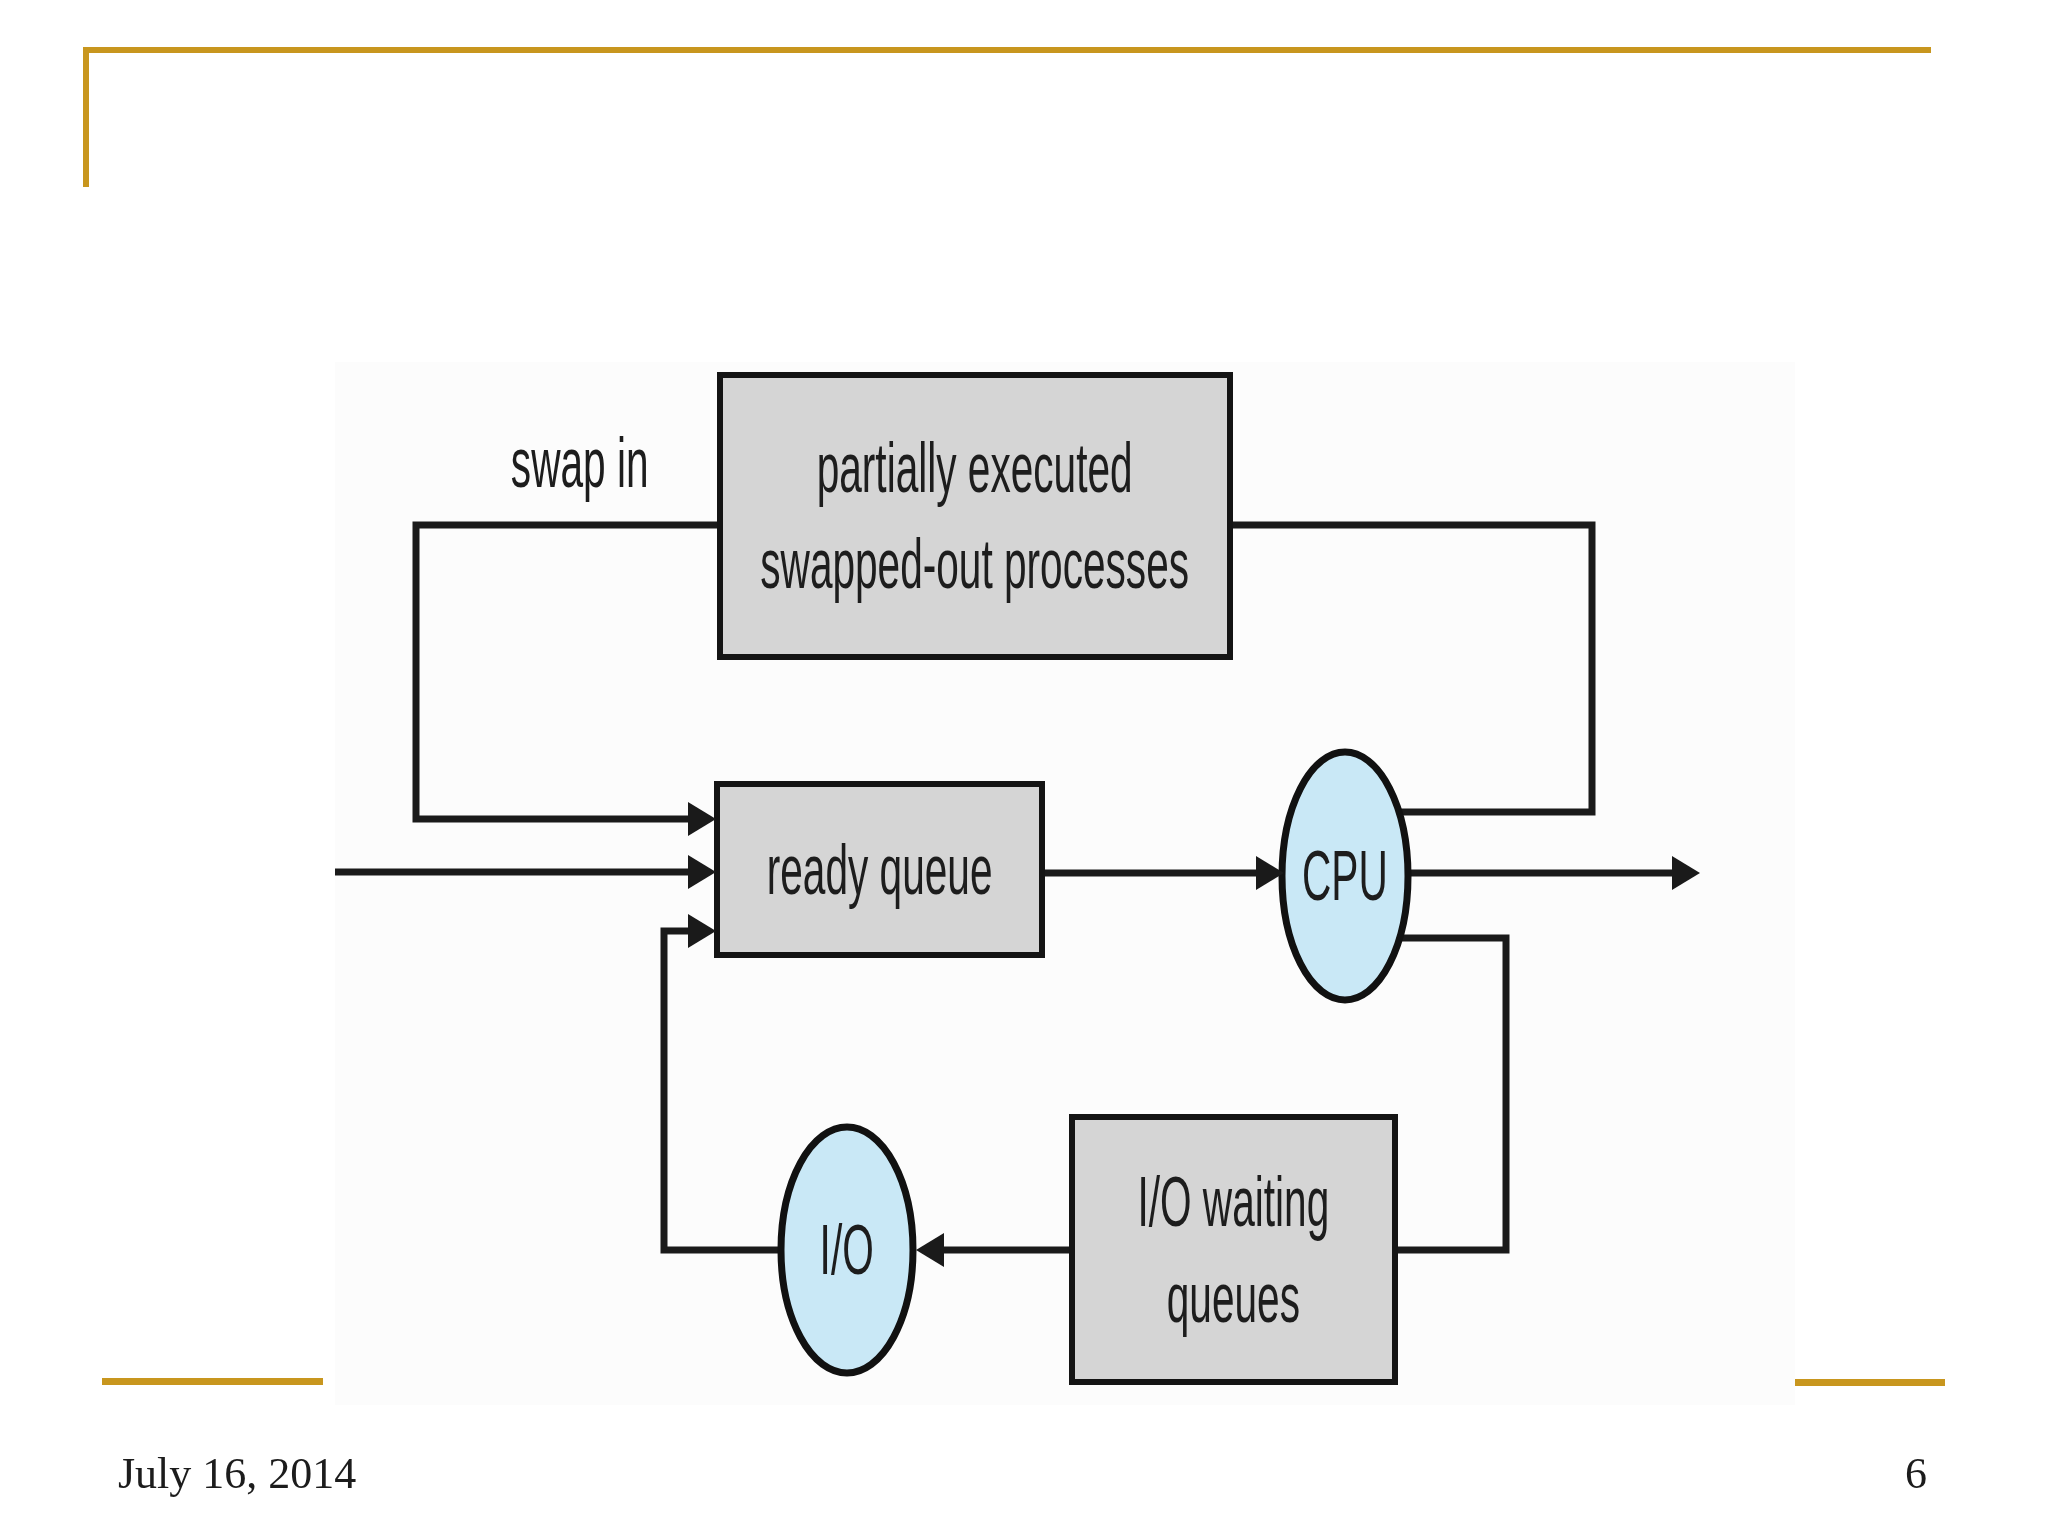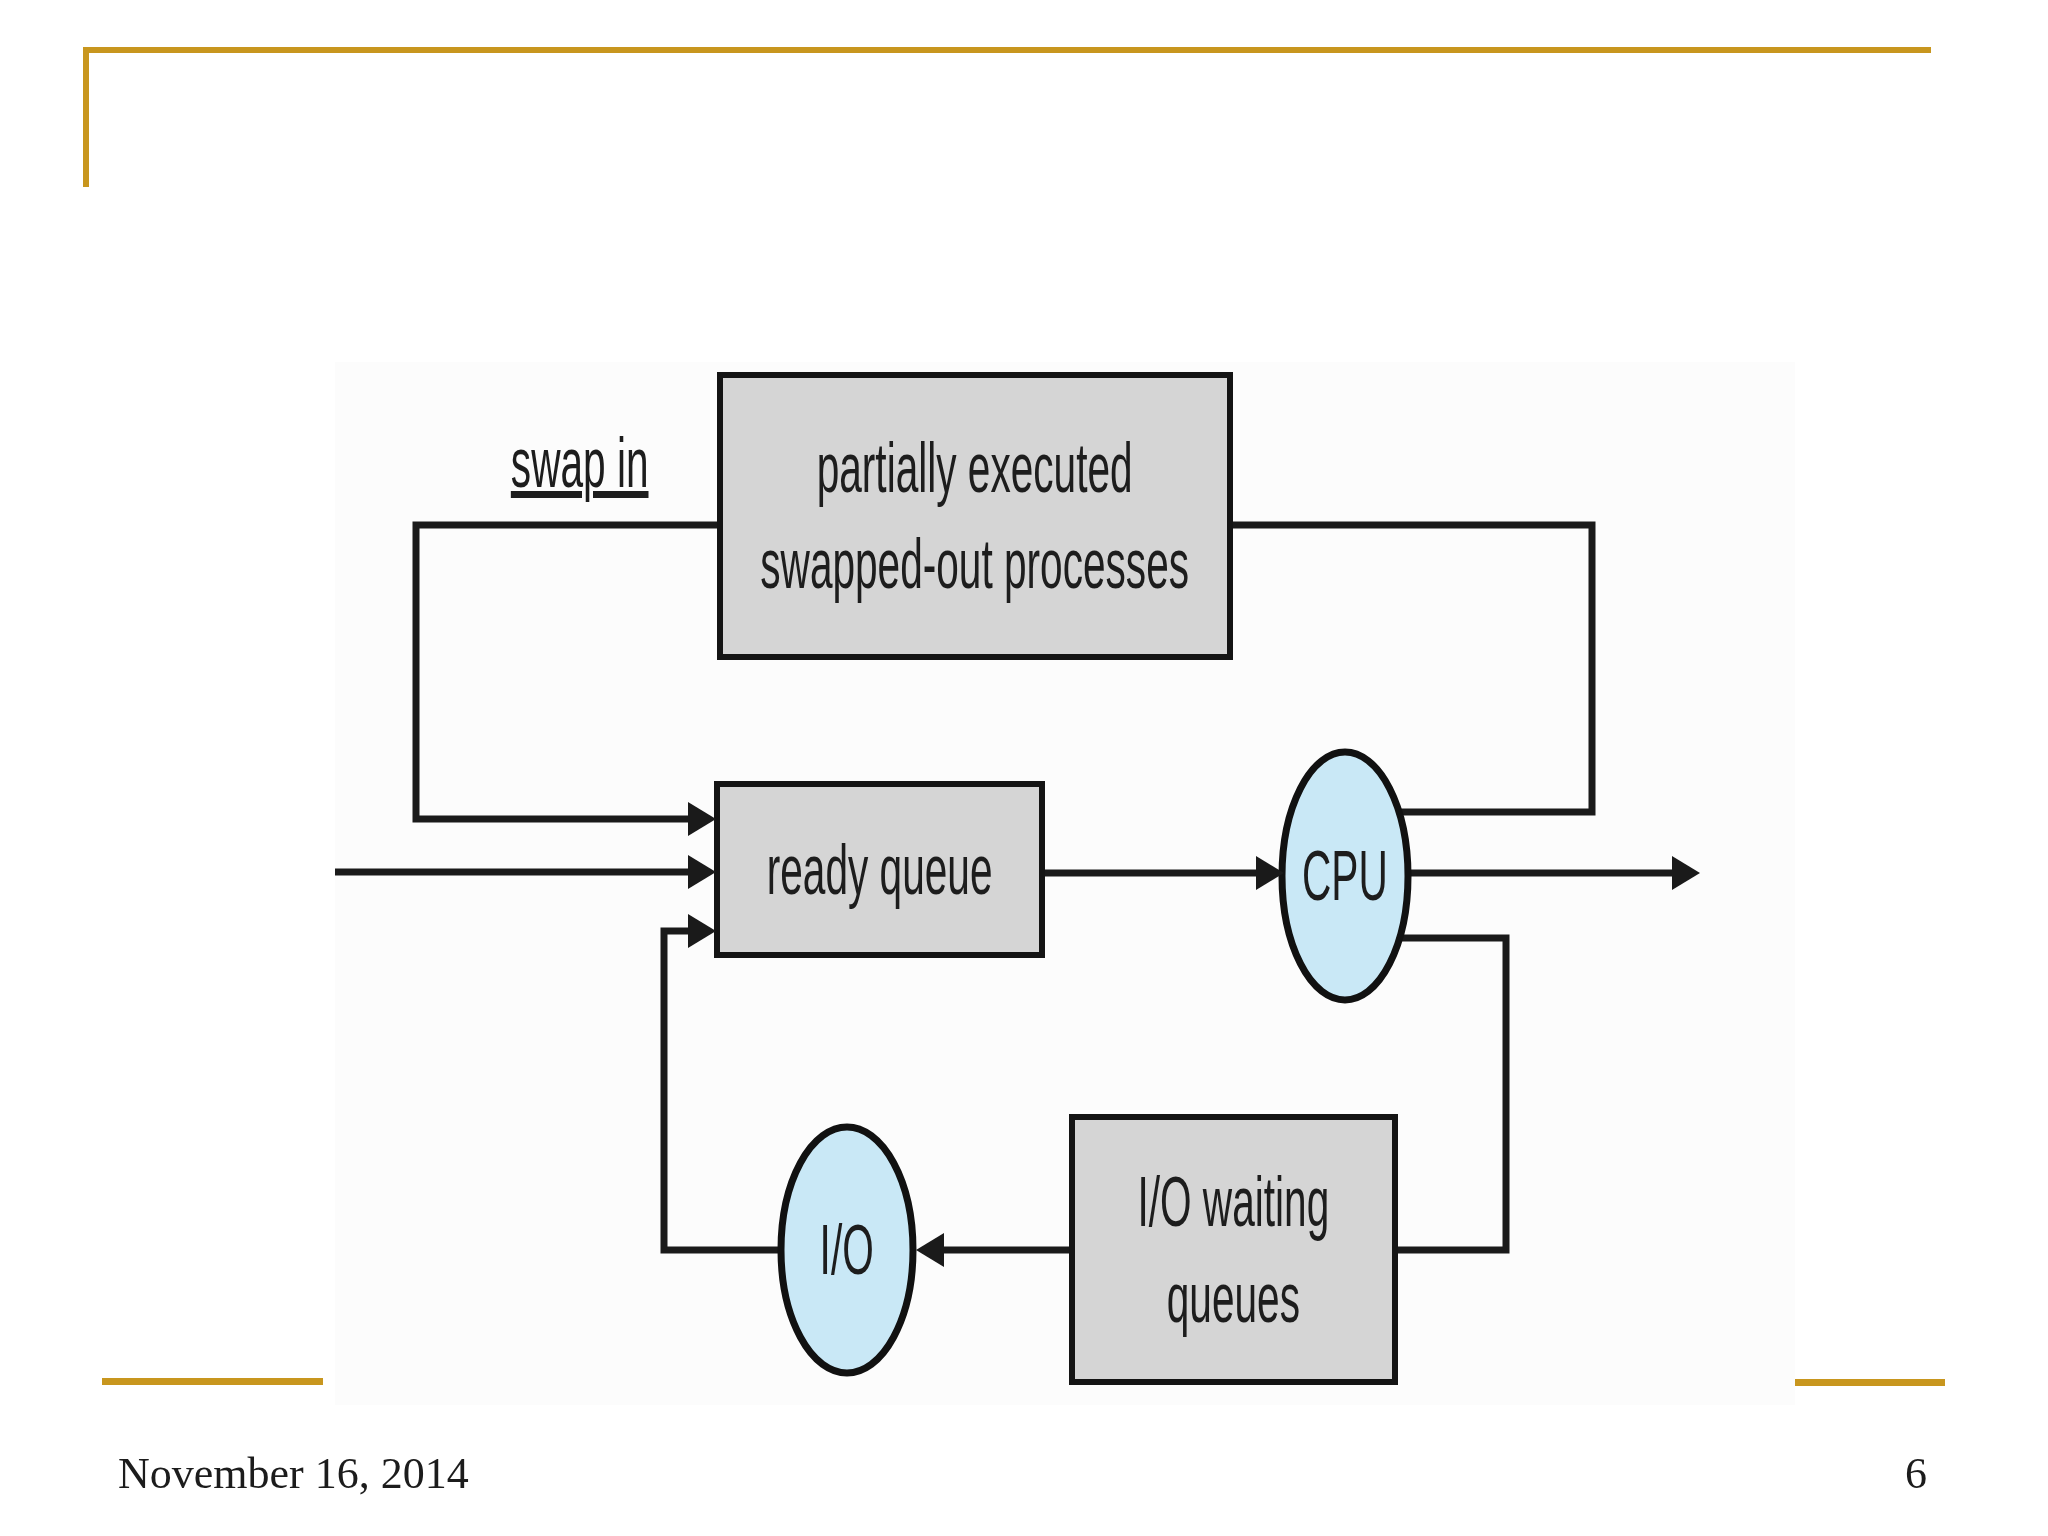--- a/index.html
+++ b/index.html
@@ -141,22 +141,22 @@
     <span class="cond">I/O</span>
   </div>
 
   <div class="fig-label" style="left:1072px; top:1117px; width:323px; height:265px;">
     <span class="cond stack">
       <span>I/O waiting</span>
       <span>queues</span>
     </span>
   </div>
 
-  <div class="fig-label" style="left:380px; top:418px; width:400px; height:90px;text-decoration:underline;">
+  <div class="fig-label" style="left:380px; top:418px; width:400px; height:90px;">
     <span class="cond">swap in</span>
   </div>
 
 
 
-  <div class="footer-text footer-date">November 16, 2014</div>
+  <div class="footer-text footer-date">July 16, 2014</div>
   <div class="footer-text footer-page">6</div>
 
 </div>
 
 </body></html>

